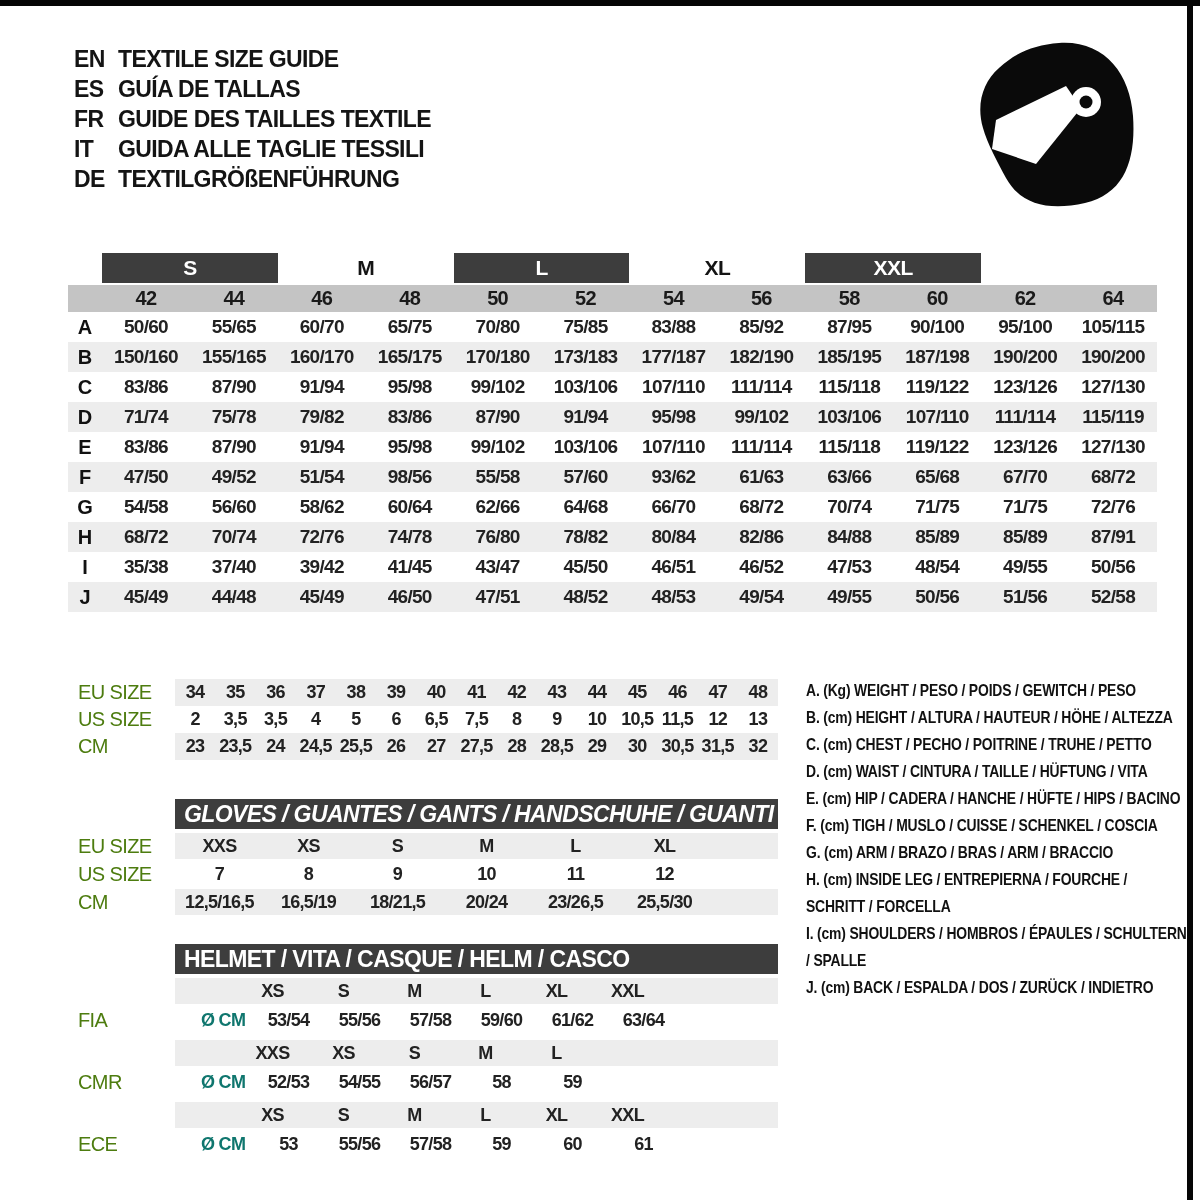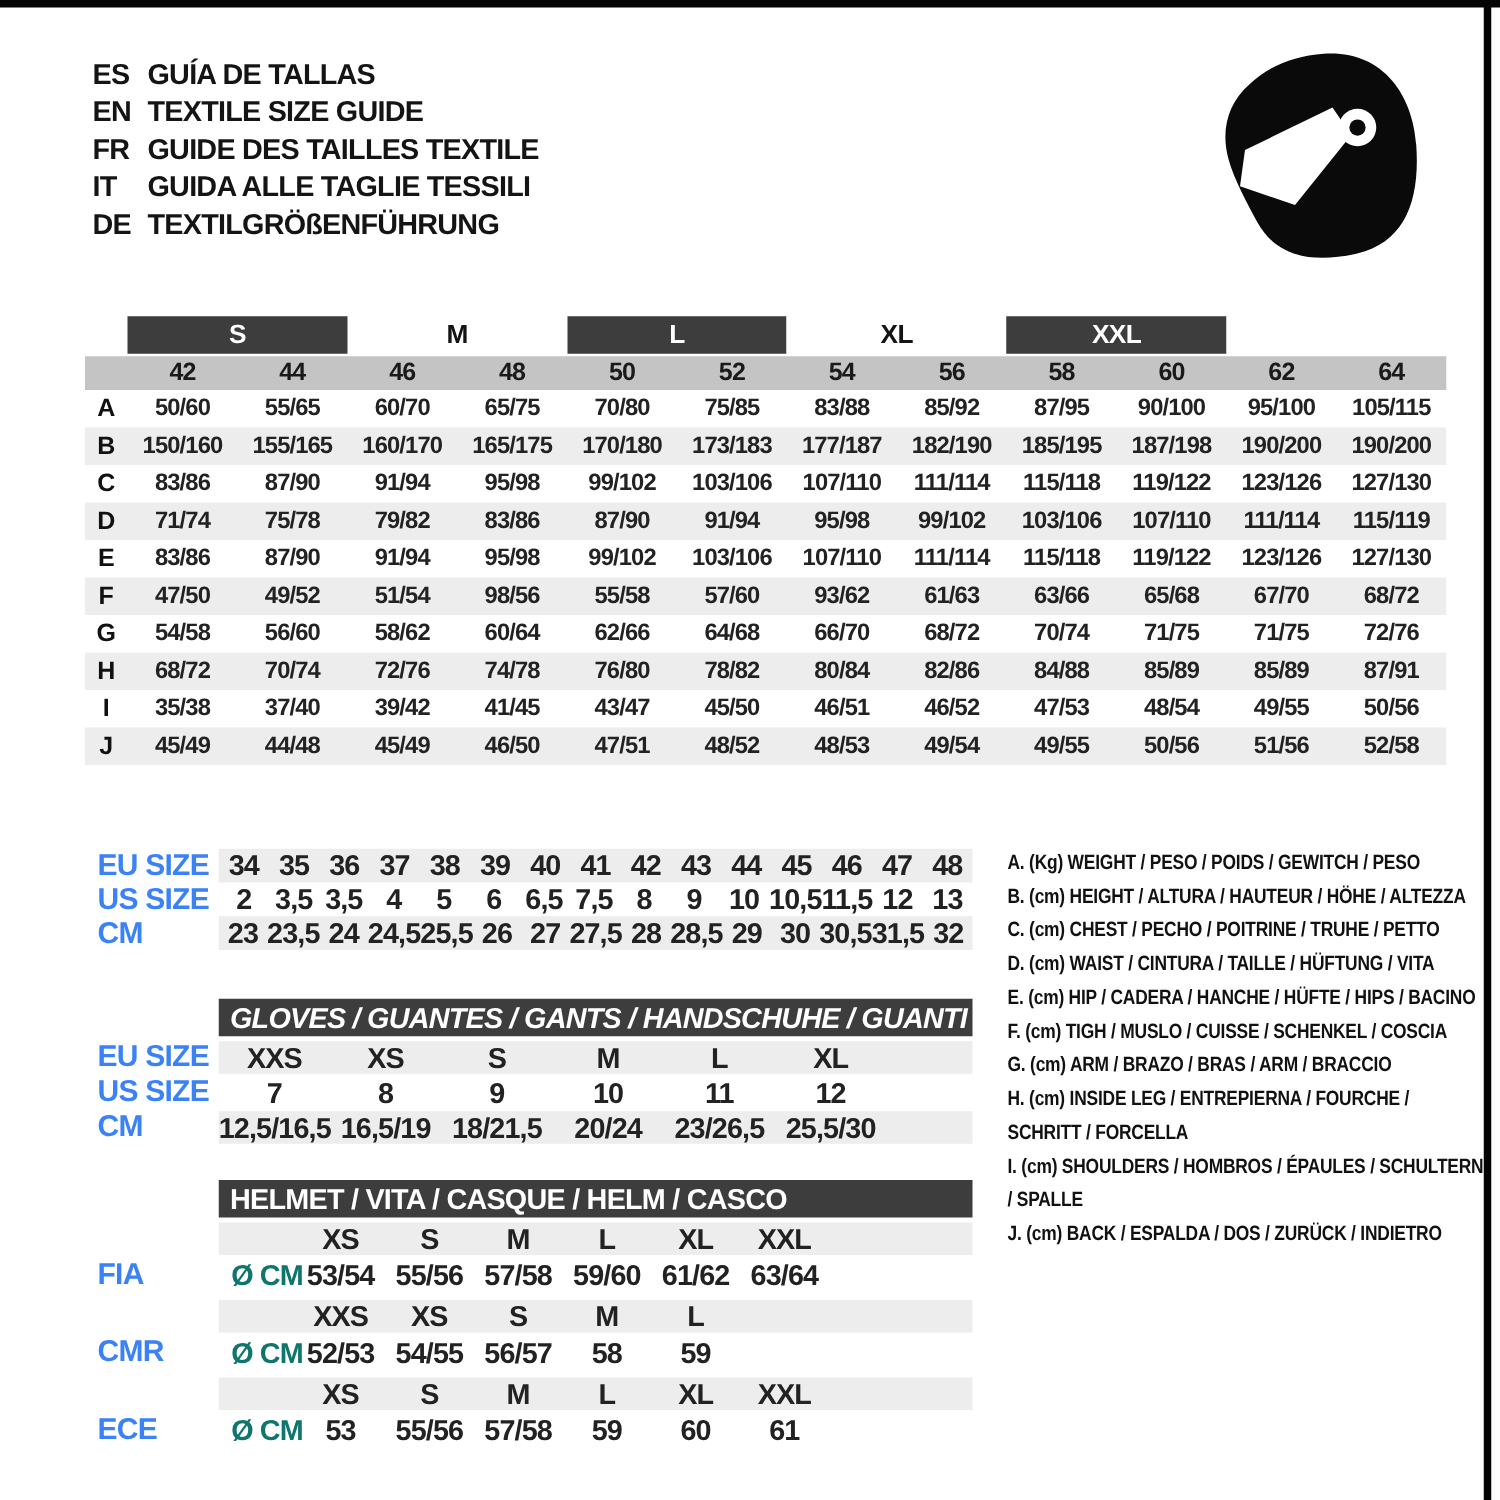--- a/index.html
+++ b/index.html
@@ -36,55 +36,55 @@
 
   
   .section{position:absolute;left:68px;width:1089px;}
   #shoes{top:676px;} #gloves{top:799px;} #helmet{top:944px;}
   .sec-title{margin-left:107px;width:603px;height:30px;background:#3d3d3d;color:#fff;
              display:flex;align-items:center;padding-left:9px;box-sizing:border-box;
              font-weight:700;font-size:23px;letter-spacing:-0.6px;white-space:nowrap;}
   .sec-line{display:flex;align-items:stretch;height:27px;}
   .first-line{margin-top:3px;}
   .row-label{width:107px;display:flex;align-items:center;padding-left:10px;box-sizing:border-box;
-             font-weight:700;font-size:24px;letter-spacing:-0.6px;color:#3b82f6;white-space:nowrap;}
-  .row-vals{width:603px;display:grid;align-items:center;font-weight:700;font-size:23px;letter-spacing:-0.7px;}
+             font-weight:400;font-size:20px;letter-spacing:-0.6px;color:#4d7c0f;white-space:nowrap;}
+  .row-vals{width:603px;display:grid;align-items:center;font-weight:700;font-size:18px;letter-spacing:-0.7px;}
   .row-vals.shaded{background:#ededed;}
   .vcell{text-align:center;white-space:nowrap;color:#222;}
   .shoes-cols{grid-template-columns:repeat(15,1fr);}
   .gloves-cols{grid-template-columns:repeat(6,89px) 1fr;}
   .helmet-cols{grid-template-columns:62px repeat(6,71px) 1fr;}
   .diam-cell{text-align:left;padding-left:10px;color:#0f766e;white-space:nowrap;}
   #gloves .sec-title{margin-bottom:4px;font-style:italic;}
   #gloves .band{height:26px;}
   #gloves .mid{height:30px;}
   #helmet .sec-title{margin-bottom:4px;}
   .hm-band{height:26px;}
-  .hm-val{height:32px;}
+  .hm-val{height:32px;gap:16px;}
   .hm-gap{margin-top:4px;}
 
   
   .legend{position:absolute;left:806px;top:677px;width:452px;transform:scaleX(0.843);transform-origin:left top;}
   .legend-item{font-weight:700;font-size:16.5px;line-height:27px;letter-spacing:-0.2px;color:#111;}
 </style>
 </head>
 <body>
 
 <div class="page">
   <div class="border-top"></div>
   <div class="border-right"></div>
 
   <div class="lang-block">
       <div class="lang-row">
+        <span class="lang-code">EN</span>
+        <span class="lang-label">TEXTILE SIZE GUIDE</span>
+      </div>
+      <div class="lang-row">
         <span class="lang-code">ES</span>
         <span class="lang-label">GUÍA DE TALLAS</span>
-      </div>
-      <div class="lang-row">
-        <span class="lang-code">EN</span>
-        <span class="lang-label">TEXTILE SIZE GUIDE</span>
       </div>
       <div class="lang-row">
         <span class="lang-code">FR</span>
         <span class="lang-label">GUIDE DES TAILLES TEXTILE</span>
       </div>
       <div class="lang-row">
         <span class="lang-code">IT</span>
         <span class="lang-label">GUIDA ALLE TAGLIE TESSILI</span>
       </div>
       <div class="lang-row">

